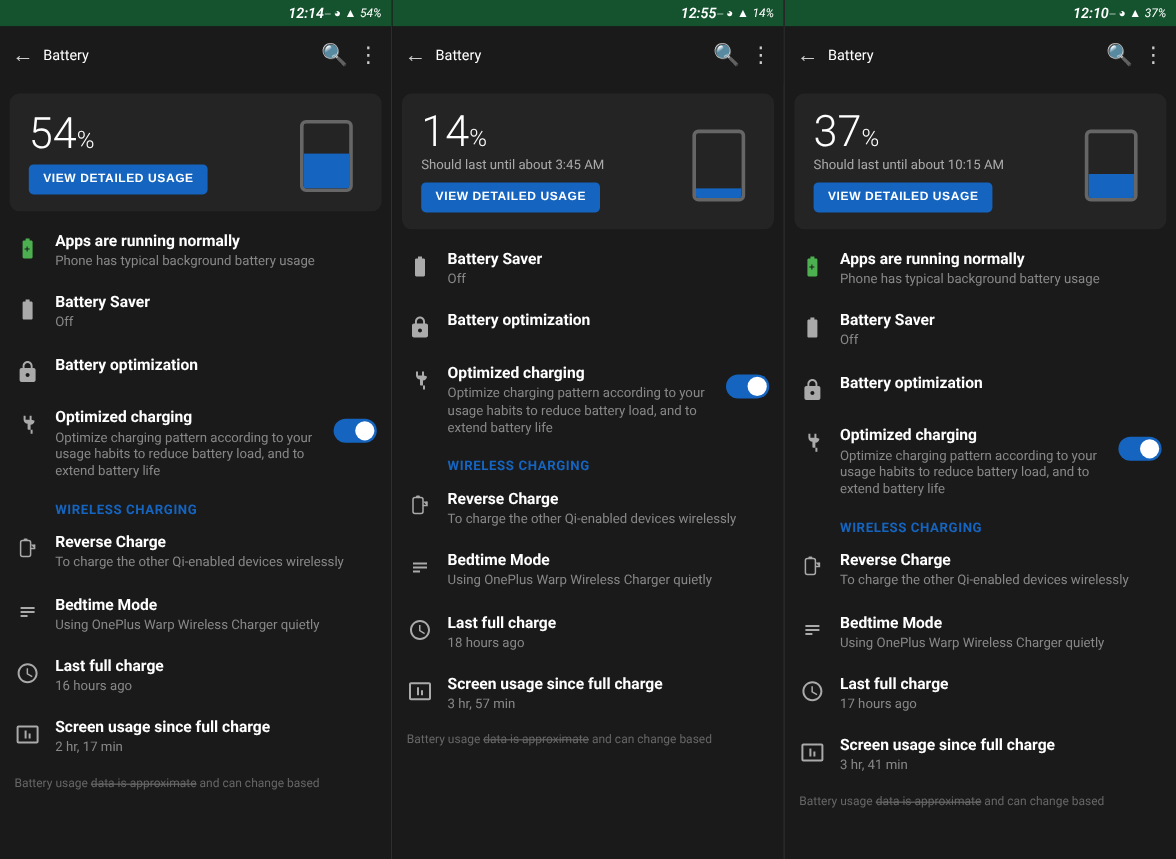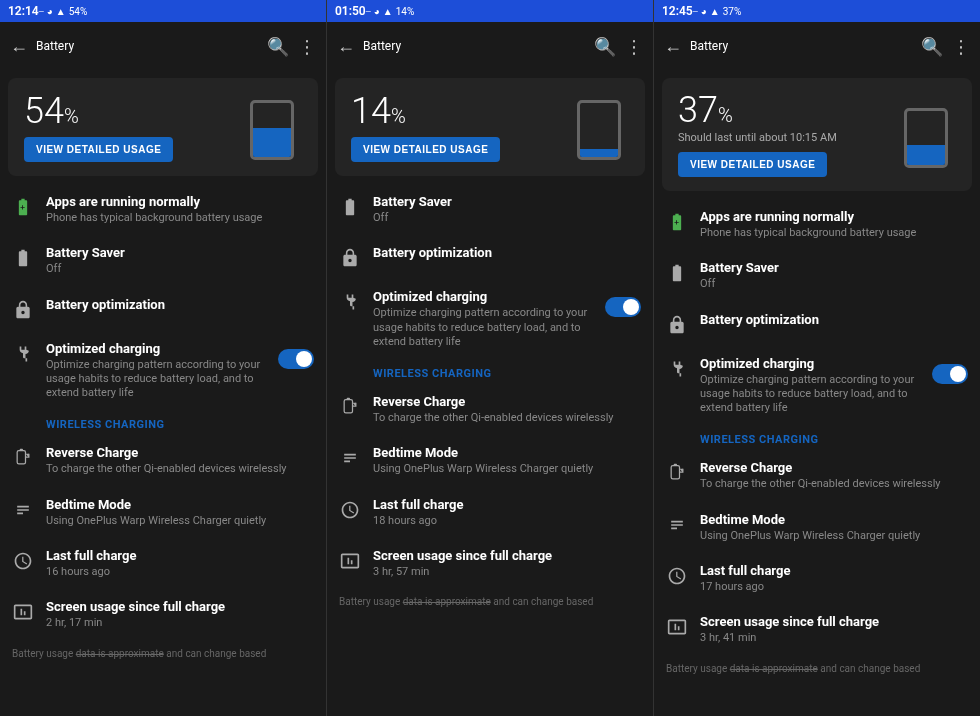--- a/index.html
+++ b/index.html
@@ -22,28 +22,29 @@
       display: flex;
       flex-direction: column;
       background: #1a1a1a;
       border-right: 1px solid #333;
       overflow: hidden;
     }
     .screen:last-child { border-right: none; }
 
     
     .status-bar {
-      background: #1d4ed8;
+      background: #14532d;
       color: #fff;
       font-size: 11px;
       padding: 4px 8px;
       display: flex;
-      justify-content: flex-start;
+      justify-content: flex-end;
       align-items: center;
       height: 22px;
+      font-style: italic;
     }
     .status-time { font-weight: 600; font-size: 12px; }
     .status-icons { display: flex; align-items: center; gap: 3px; font-size: 10px; }
 
     
     .app-bar {
       background: #1a1a1a;
       display: flex;
       align-items: center;
       padding: 8px 10px;
@@ -315,39 +316,40 @@
           <div class="setting-text">
       <div class="setting-title">Screen usage since full charge</div>
       <div class="setting-subtitle">2 hr, 17 min</div>
     </div>
         </div>
         <div class="bottom-note"><span>Battery usage <span class="strikethrough">data is approximate</span> and can change based</span></div>
       </div>
     </div>
     <div class="screen">
       <div class="status-bar">
-        <span class="status-time">01:50</span>
+        <span class="status-time">12:55</span>
         <span class="status-icons">
           <span>⎯</span>
     <span>◕</span>
     <span>▲</span>
     <span>14%</span>
         </span>
       </div>
       <div class="app-bar">
     <span class="back-arrow">←</span>
     <span class="app-bar-title">Battery</span>
     <span class="app-bar-icon">🔍</span>
     <span class="app-bar-icon">⋮</span>
   </div>
       <div class="battery-card">
     <div class="battery-info">
       <div class="battery-percent">
         14<span>%</span>
       </div>
+      <div class="battery-subtitle">Should last until about 3:45 AM</div>
       <button class="view-usage-btn">VIEW DETAILED USAGE</button>
     </div>
     <div class="battery-icon-wrap">
       <div style="width:44px;height:60px;border:3px solid #666;border-radius:5px;position:relative;overflow:hidden;margin-top:8px;">
         <div style="position:absolute;top:-7px;left:50%;transform:translateX(-50%);width:16px;height:6px;background:#666;border-radius:2px 2px 0 0;"></div>
         <div style="position:absolute;bottom:0;left:0;right:0;height:14%;background:#1565c0;"></div>
       </div>
     </div>
   </div>
       <div class="settings-content">
@@ -431,21 +433,21 @@
           <div class="setting-text">
       <div class="setting-title">Screen usage since full charge</div>
       <div class="setting-subtitle">3 hr, 57 min</div>
     </div>
         </div>
         <div class="bottom-note"><span>Battery usage <span class="strikethrough">data is approximate</span> and can change based</span></div>
       </div>
     </div>
     <div class="screen">
       <div class="status-bar">
-        <span class="status-time">12:45</span>
+        <span class="status-time">12:10</span>
         <span class="status-icons">
           <span>⎯</span>
     <span>◕</span>
     <span>▲</span>
     <span>37%</span>
         </span>
       </div>
       <div class="app-bar">
     <span class="back-arrow">←</span>
     <span class="app-bar-title">Battery</span>

